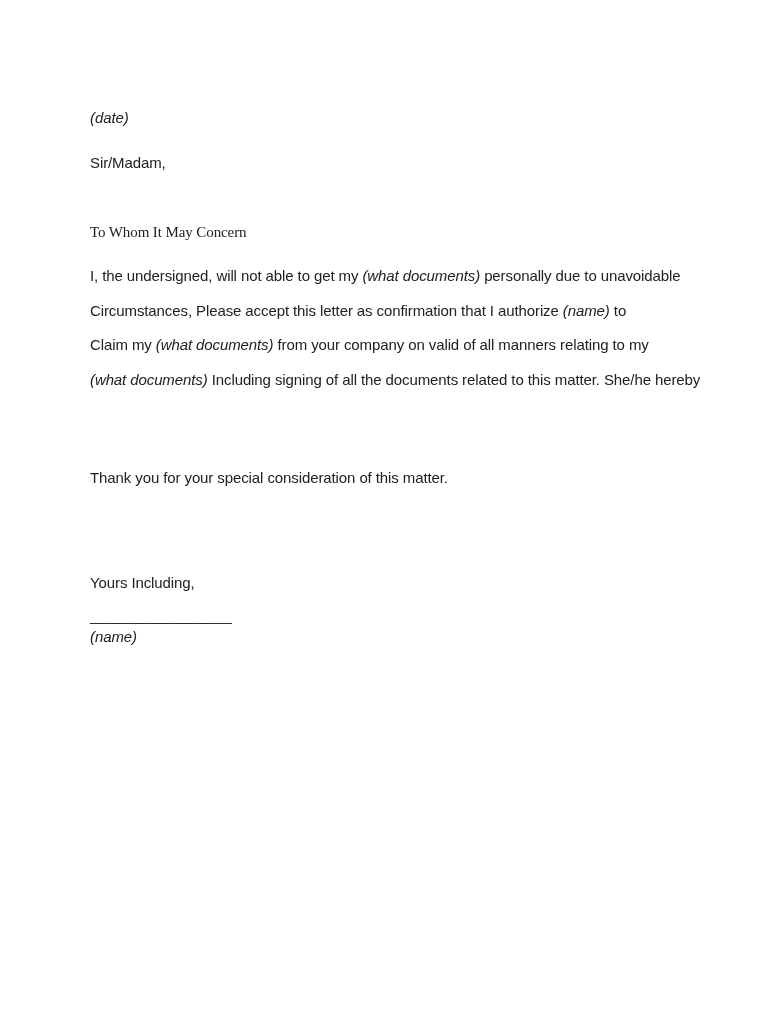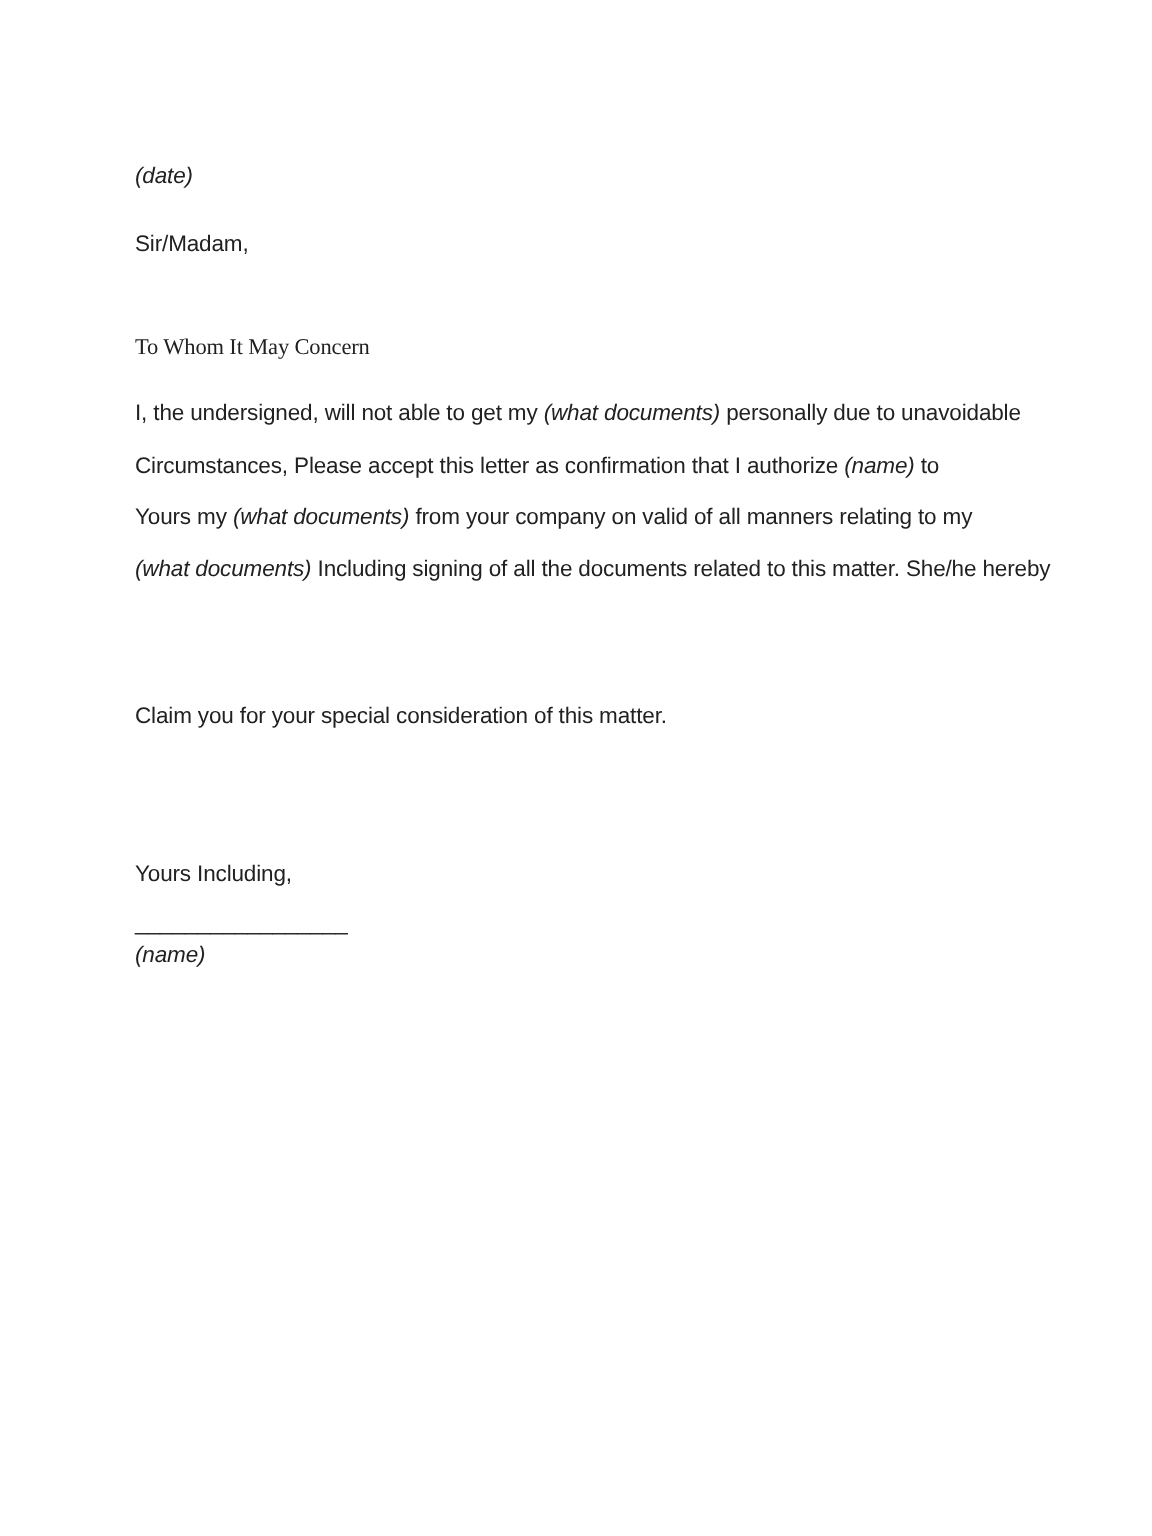--- a/index.html
+++ b/index.html
@@ -53,24 +53,24 @@
 <div class="page">
   <div class="line it date">(date)</div>
 
   <div class="line salutation">Sir/Madam,</div>
 
   <div class="line subject">To Whom It May Concern</div>
 
   <div class="body-para">
       <div class="body-line"><span>I, the undersigned, will not able to get my </span><span class="it">(what documents)</span><span> personally due to unavoidable</span></div>
       <div class="body-line"><span>Circumstances, Please accept this letter as confirmation that I authorize </span><span class="it">(name)</span><span> to</span></div>
-      <div class="body-line"><span>Yours my </span><span class="it">(what documents)</span><span> from your company on valid of all manners relating to my</span></div>
+      <div class="body-line"><span>Claim my </span><span class="it">(what documents)</span><span> from your company on valid of all manners relating to my</span></div>
       <div class="body-line"><span class="it">(what documents)</span><span> Including signing of all the documents related to this matter. She/he hereby</span></div>
     </div>
 
-  <div class="line thanks">Claim you for your special consideration of this matter.</div>
+  <div class="line thanks">Thank you for your special consideration of this matter.</div>
 
   <div class="line closing">Yours Including,</div>
 
   <div class="line sig">_________________</div>
 
   <div class="line it name">(name)</div>
 </div>
 
 </body></html>

